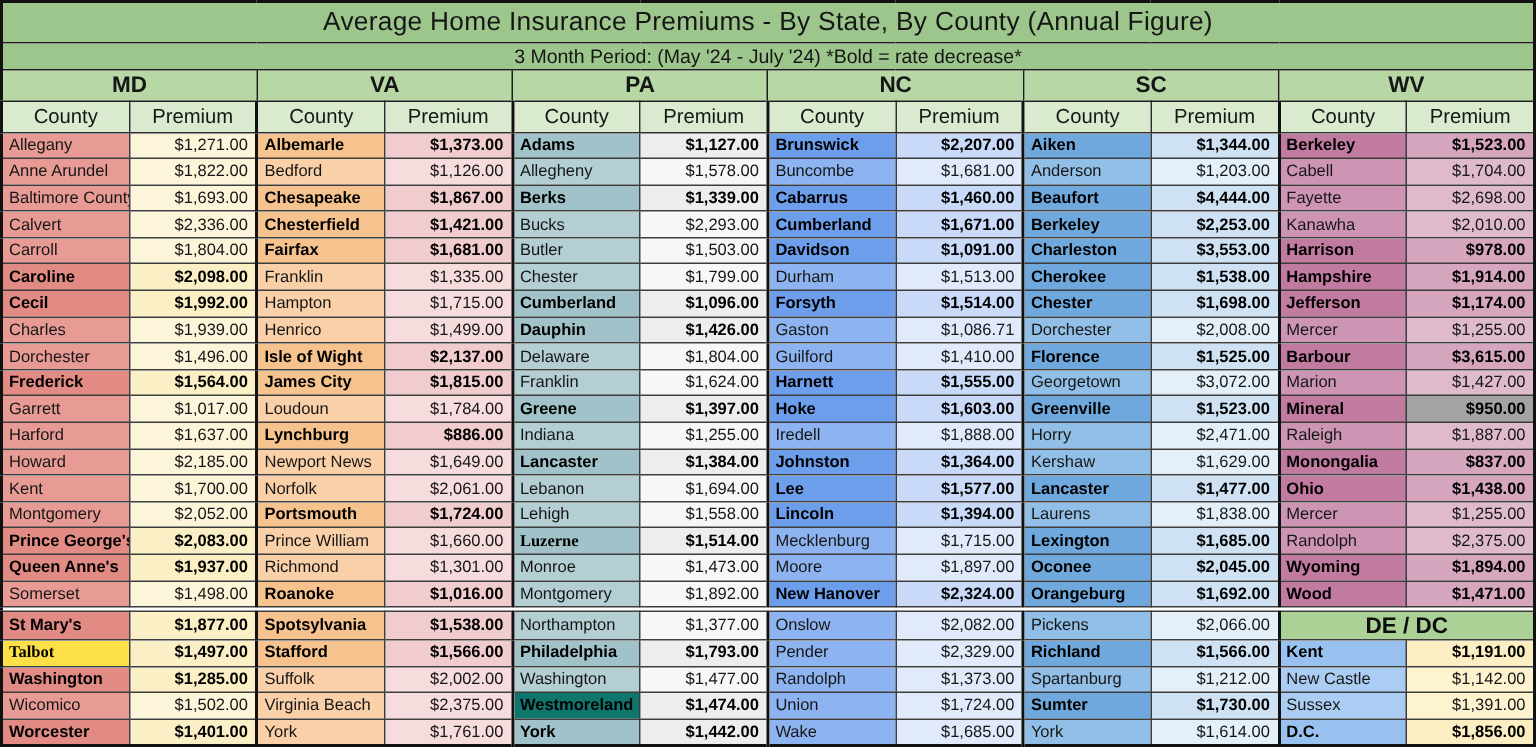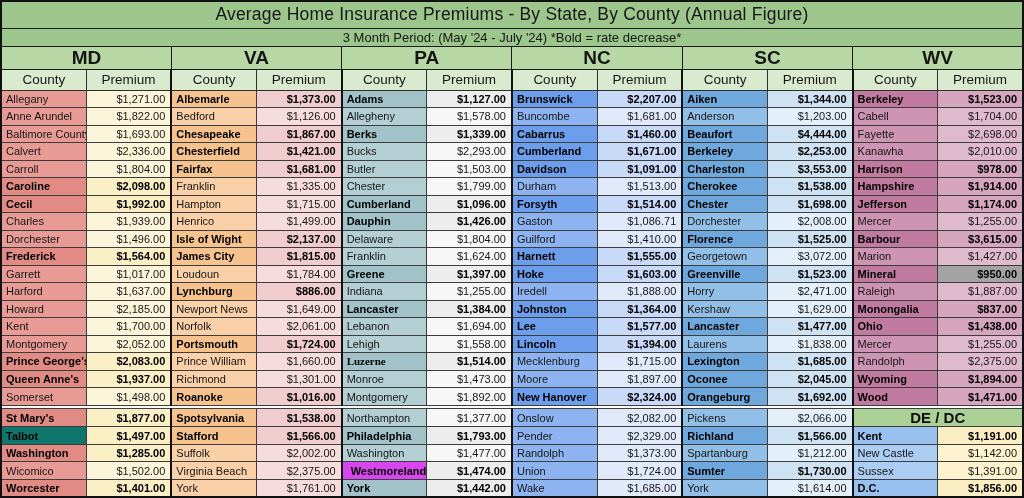--- a/index.html
+++ b/index.html
@@ -2,21 +2,21 @@
 <html><head>
 <meta charset="utf-8">
 <style>
   * { margin:0; padding:0; box-sizing:border-box; }
   html,body { background:#fff; font-family:"Liberation Sans", sans-serif; }
   #sheet { width:1024px; height:498px; overflow:hidden; }
   table { width:100%; height:100%; border-collapse:collapse; table-layout:fixed; border:2px solid #111; }
   td,th { overflow:hidden; white-space:nowrap; color:#161616; font-weight:400; }
   tr.title-row td { height:27px; font-size:17.5px; text-align:center; border-bottom:1px solid #1c1c1c; letter-spacing:.2px; }
   tr.subtitle-row td { height:18px; font-size:13px; text-align:center; border-bottom:1px solid #1c1c1c; }
-  tr.state-header-row th { height:21px; font-size:19px; font-weight:700; text-align:center; border:1px solid #1c1c1c; }
+  tr.state-header-row th { height:21px; font-size:15px; font-weight:700; text-align:center; border:1px solid #1c1c1c; }
   tr.col-header-row th { height:21px; font-size:13.5px; text-align:center; border:1px solid #2e2e2e; }
   tbody td { font-size:11px; border:1px solid #3d3d3d; height:17px; }
   td.county { text-align:left; padding-left:4px; }
   td.premium { text-align:right; padding-right:5px; }
   .b { font-weight:700; color:#000; }
   .grp-l { border-left:2px solid #111 !important; }
   tr.spacer td { height:3px; background:#fff; border-left:none; border-right:none; border-top:1px solid #3d3d3d; border-bottom:1px solid #3d3d3d; padding:0; }
   td.dedc { text-align:center; font-weight:700; font-size:15px; color:#0d0d0d; }
 </style>
 </head>
@@ -331,21 +331,21 @@
           <td class="premium b" style="background: rgb(241, 204, 206);">$1,538.00</td>
           <td class="county grp-l" style="background: rgb(179, 207, 211);">Northampton</td>
           <td class="premium" style="background: rgb(247, 247, 247);">$1,377.00</td>
           <td class="county grp-l" style="background: rgb(141, 179, 240);">Onslow</td>
           <td class="premium" style="background: rgb(224, 234, 251);">$2,082.00</td>
           <td class="county grp-l" style="background: rgb(146, 191, 231);">Pickens</td>
           <td class="premium" style="background: rgb(227, 240, 249);">$2,066.00</td>
           <td class="dedc grp-l" colspan="2" style="background: rgb(171, 209, 151);">DE / DC</td>
         </tr>
         <tr>
-          <td class="county grp-l b" style="background: #0f766e;">Talbot</td>
+          <td class="county grp-l b" style="background: #fde047; font-family: Liberation Serif, serif;">Talbot</td>
           <td class="premium b" style="background: rgb(251, 239, 198);">$1,497.00</td>
           <td class="county grp-l b" style="background: rgb(246, 194, 141);">Stafford</td>
           <td class="premium b" style="background: rgb(241, 204, 206);">$1,566.00</td>
           <td class="county grp-l b" style="background: rgb(160, 194, 200);">Philadelphia</td>
           <td class="premium b" style="background: rgb(237, 237, 237);">$1,793.00</td>
           <td class="county grp-l" style="background: rgb(141, 179, 240);">Pender</td>
           <td class="premium" style="background: rgb(224, 234, 251);">$2,329.00</td>
           <td class="county grp-l b" style="background: rgb(111, 168, 220);">Richland</td>
           <td class="premium b" style="background: rgb(207, 226, 243);">$1,566.00</td>
           <td class="county grp-l b" style="background: rgb(153, 193, 239);">Kent</td>
@@ -363,21 +363,21 @@
           <td class="county grp-l" style="background: rgb(146, 191, 231);">Spartanburg</td>
           <td class="premium" style="background: rgb(227, 240, 249);">$1,212.00</td>
           <td class="county grp-l" style="background: rgb(171, 205, 243);">New Castle</td>
           <td class="premium" style="background: rgb(253, 243, 207);">$1,142.00</td>
         </tr>
         <tr>
           <td class="county grp-l" style="background: rgb(232, 155, 149);">Wicomico</td>
           <td class="premium" style="background: rgb(253, 245, 218);">$1,502.00</td>
           <td class="county grp-l" style="background: rgb(249, 208, 167);">Virginia Beach</td>
           <td class="premium" style="background: rgb(246, 220, 220);">$2,375.00</td>
-          <td class="county grp-l b" style="background: #d946ef; text-align: right;">Westmoreland</td>
+          <td class="county grp-l b" style="background: #0f766e;">Westmoreland</td>
           <td class="premium b" style="background: rgb(237, 237, 237);">$1,474.00</td>
           <td class="county grp-l" style="background: rgb(141, 179, 240);">Union</td>
           <td class="premium" style="background: rgb(224, 234, 251);">$1,724.00</td>
           <td class="county grp-l b" style="background: rgb(111, 168, 220);">Sumter</td>
           <td class="premium b" style="background: rgb(207, 226, 243);">$1,730.00</td>
           <td class="county grp-l" style="background: rgb(171, 205, 243);">Sussex</td>
           <td class="premium" style="background: rgb(253, 243, 207);">$1,391.00</td>
         </tr>
         <tr>
           <td class="county grp-l b" style="background: rgb(226, 138, 132);">Worcester</td>

